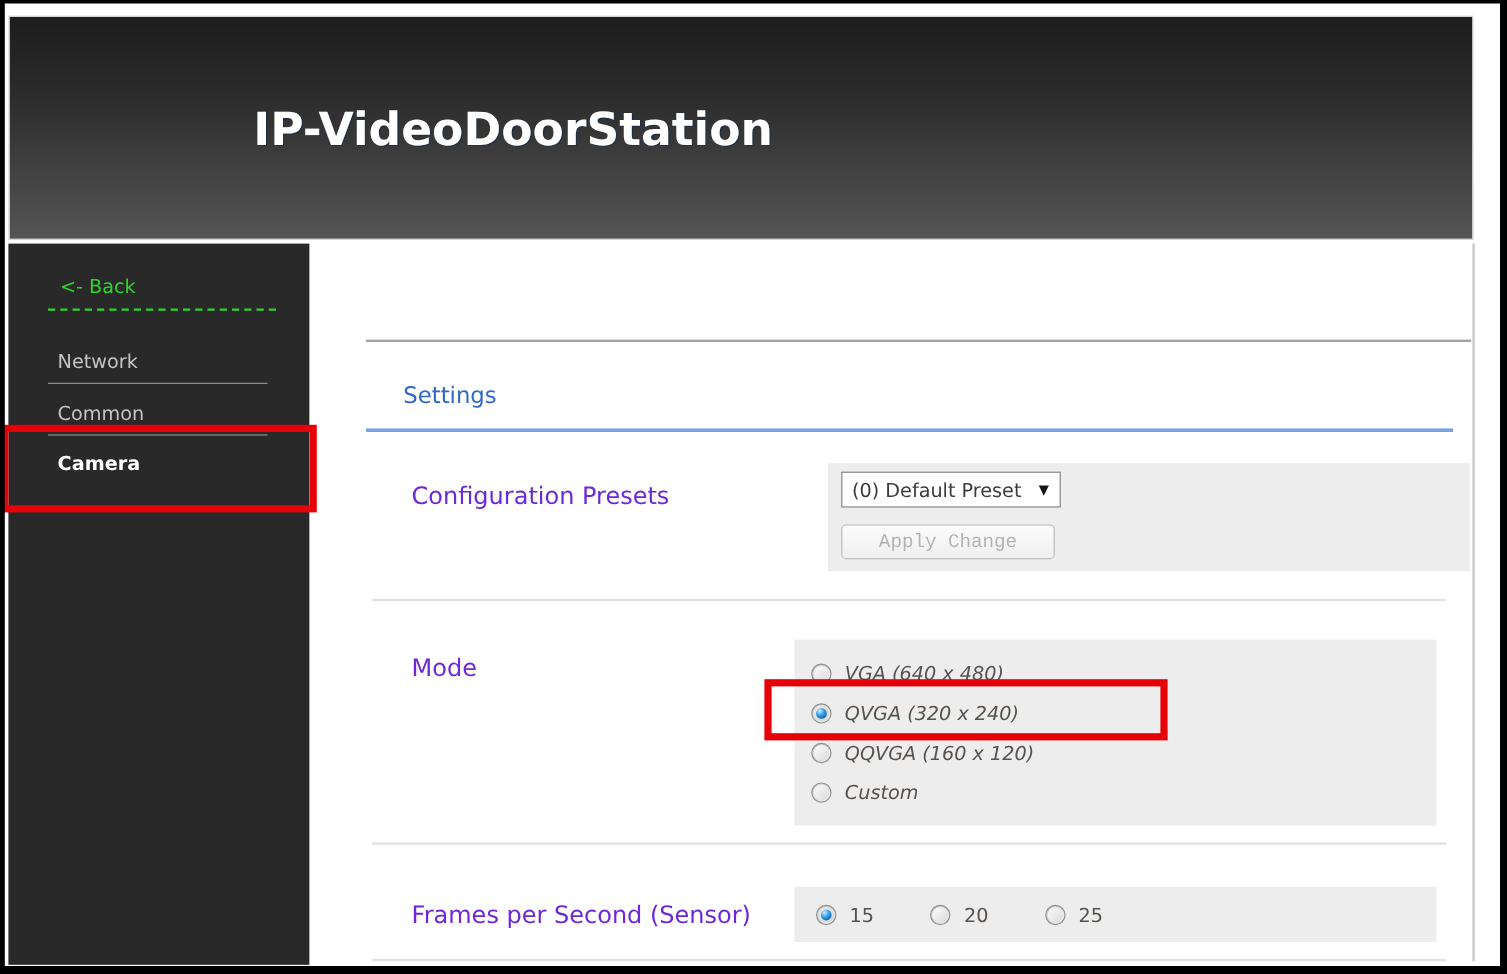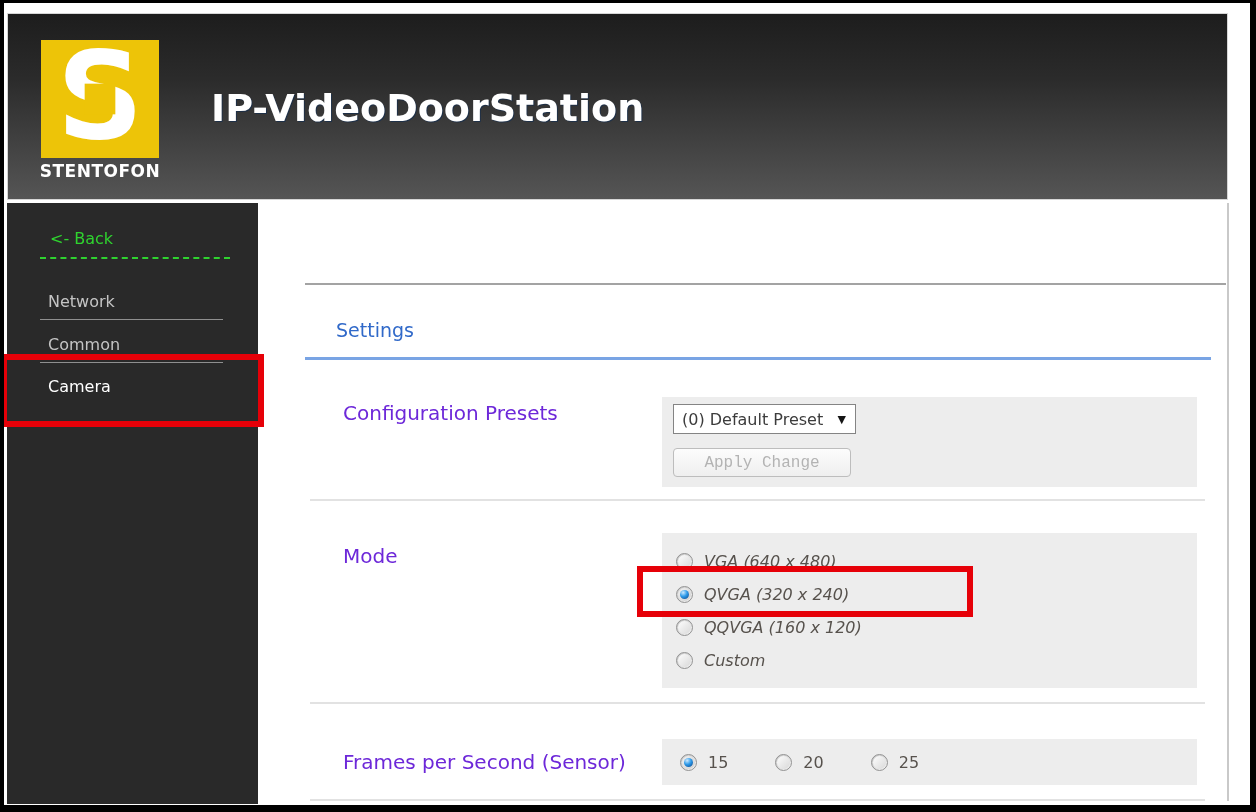--- a/index.html
+++ b/index.html
@@ -24,37 +24,37 @@
     text-shadow:1px 1px 0 rgba(0,40,90,.45);}
 
   
   .sidebar{position:absolute;left:7px;top:203px;width:251px;height:601px;background:#292929;box-sizing:border-box;}
   .back-link{margin:26px 0 0 43px;color:#2fd32f;font-size:16px;cursor:pointer;}
   .back-divider{margin:9px 28px 0 33px;border-top:2px dashed #2fd32f;height:0;}
   .nav-list{margin-top:4px;}
   .nav-item{margin:0 35px 0 33px;padding:15px 0 8px 8px;border-bottom:1px solid #8f8f8f;
     color:#c4c4c4;font-size:16px;cursor:pointer;}
   .nav-item:first-child{padding-top:29px;}
-  .nav-item.active{color:#fff;font-weight:normal;padding-top:14px;padding-bottom:26px;}
+  .nav-item.active{color:#fff;font-weight:bold;padding-top:14px;padding-bottom:26px;}
 
   
   .main{position:absolute;left:258px;top:203px;width:970px;height:601px;background:#fff;}
   .main-right-line{position:absolute;left:969px;top:0;width:2px;height:598px;background:#c9c9c9;}
   .page-title{position:absolute;left:57px;top:25px;font-size:26px;color:#4f4f4f;}
   .title-rule{position:absolute;left:47px;top:80px;width:921px;height:2px;background:#a3a3a3;}
   .section-title{position:absolute;left:78px;top:116px;font-size:19px;color:#3069c9;}
   .section-rule{position:absolute;left:47px;top:154px;width:906px;height:3px;background:#79a4e4;}
 
   .row-label{position:absolute;left:85px;font-size:20px;color:#6d28d9;}
   .panel{position:absolute;left:404px;width:535px;background:#ededed;}
   .sep{position:absolute;left:52px;width:895px;height:2px;background:#e2e2e2;}
 
   
   .lbl-config{top:198px;}
-  .panel-config{top:194px;height:90px;}
+  .panel-config{top:183px;height:90px;margin-left:28px;}
   .dropdown{position:absolute;left:11px;top:7px;width:183px;height:30px;background:#fff;
     border:1px solid #848484;box-sizing:border-box;display:flex;align-items:center;cursor:pointer;}
   .dropdown-value{flex:1;padding-left:8px;font-size:16px;color:#3c3c3c;white-space:nowrap;}
   .dropdown-caret{padding-right:9px;font-size:11px;color:#151515;}
   .apply-btn{position:absolute;left:11px;top:51px;width:178px;height:29px;box-sizing:border-box;
     border:1px solid #bdbdbd;border-radius:4px;background:linear-gradient(#fcfcfc,#efefef);
     color:#b3b3b3;font-size:16px;font-family:Liberation Mono, monospace;display:flex;align-items:center;justify-content:center;}
 
   .sep1{top:296px;}
 
@@ -81,29 +81,20 @@
 
   
   .annotation{position:absolute;border:6px solid #e60008;box-sizing:border-box;z-index:50;pointer-events:none;}
   .annotation-camera{left:1px;top:354px;width:263px;height:73px;}
   .annotation-qvga{left:637px;top:566px;width:336px;height:51px;}
 </style>
 </head>
 <body>
 
 <div class="header">
-  <div class="logo-block">
-    <div class="logo-box">
-      <svg width="118" height="118" viewBox="0 0 100 100" aria-hidden="true">
-        <text x="50" y="83" font-size="102" font-weight="bold" text-anchor="middle" fill="#ffffff" font-family="DejaVu Sans, Liberation Sans, sans-serif">S</text>
-        <rect x="37" y="37" width="26" height="26" fill="#edc408"></rect>
-      </svg>
-    </div>
-    <div class="logo-brand">STENTOFON</div>
-  </div>
   <div class="header-title">IP-VideoDoorStation</div>
 </div>
 
 <div class="sidebar">
   <div class="back-link">&lt;- Back</div>
   <div class="back-divider"></div>
   <div class="nav-list">
     <div class="nav-item">Network</div>
     <div class="nav-item">Common</div>
     <div class="nav-item active">Camera</div>

